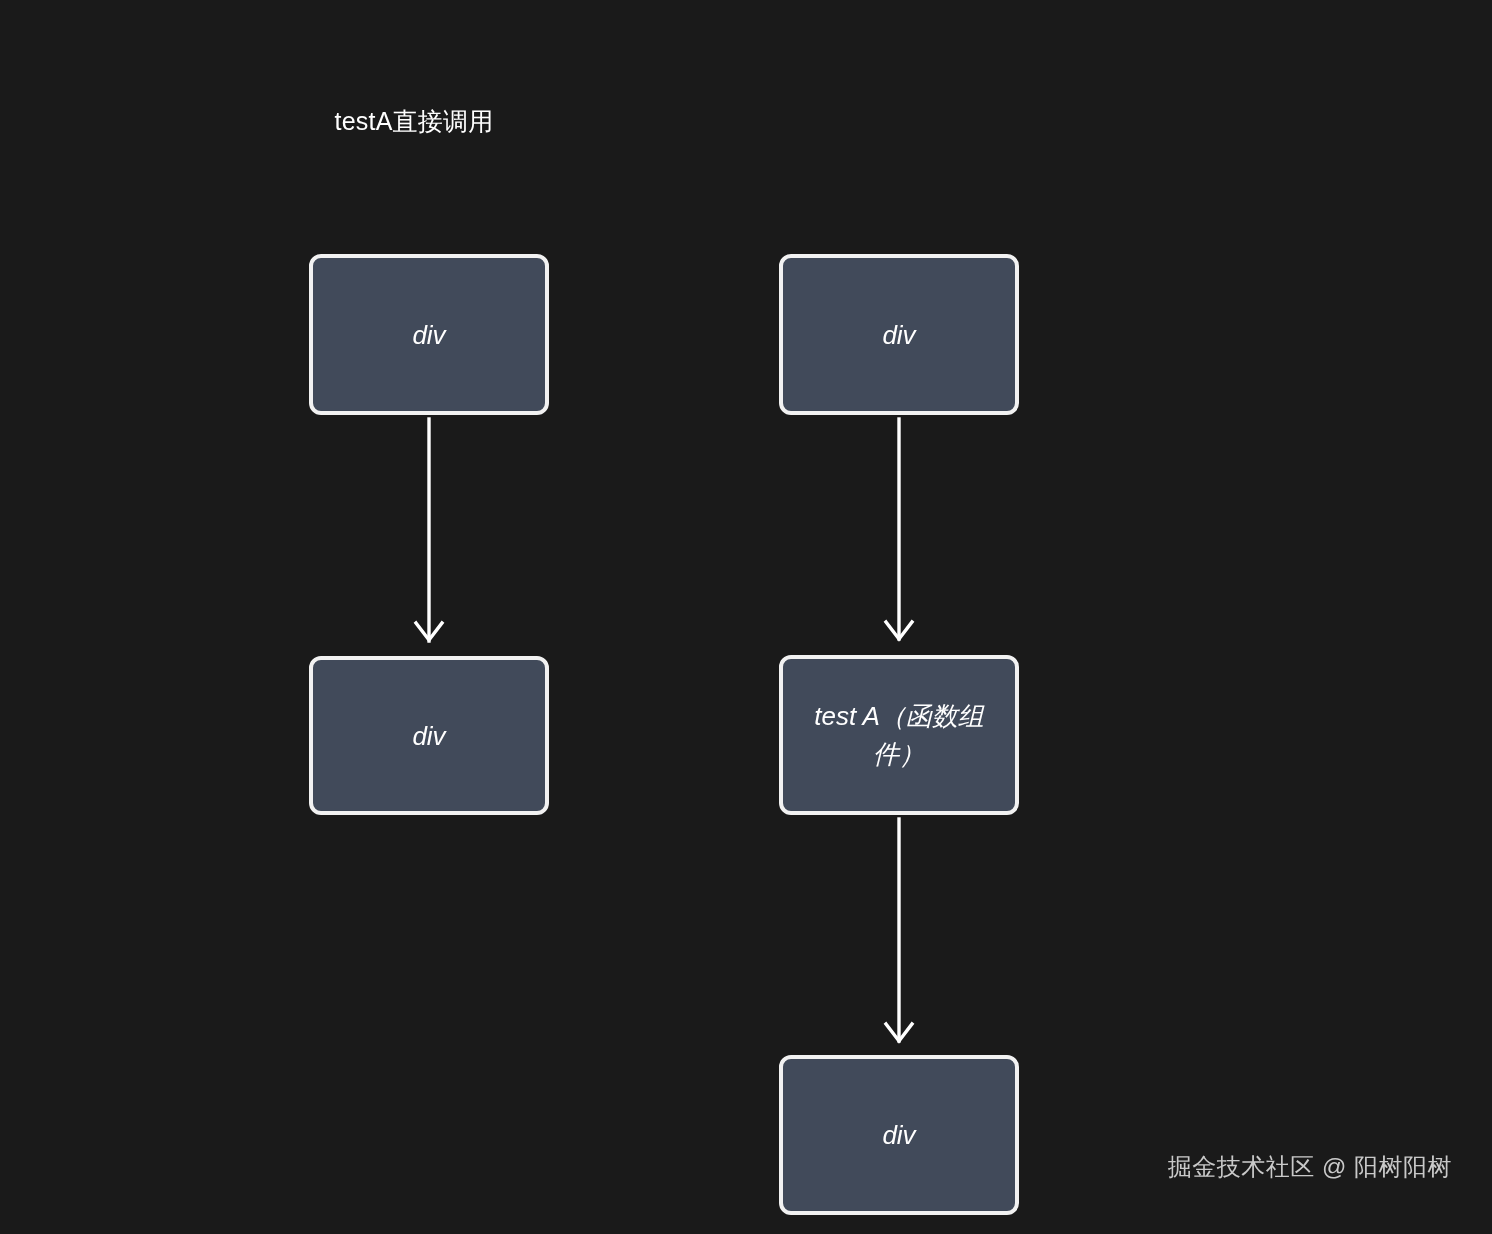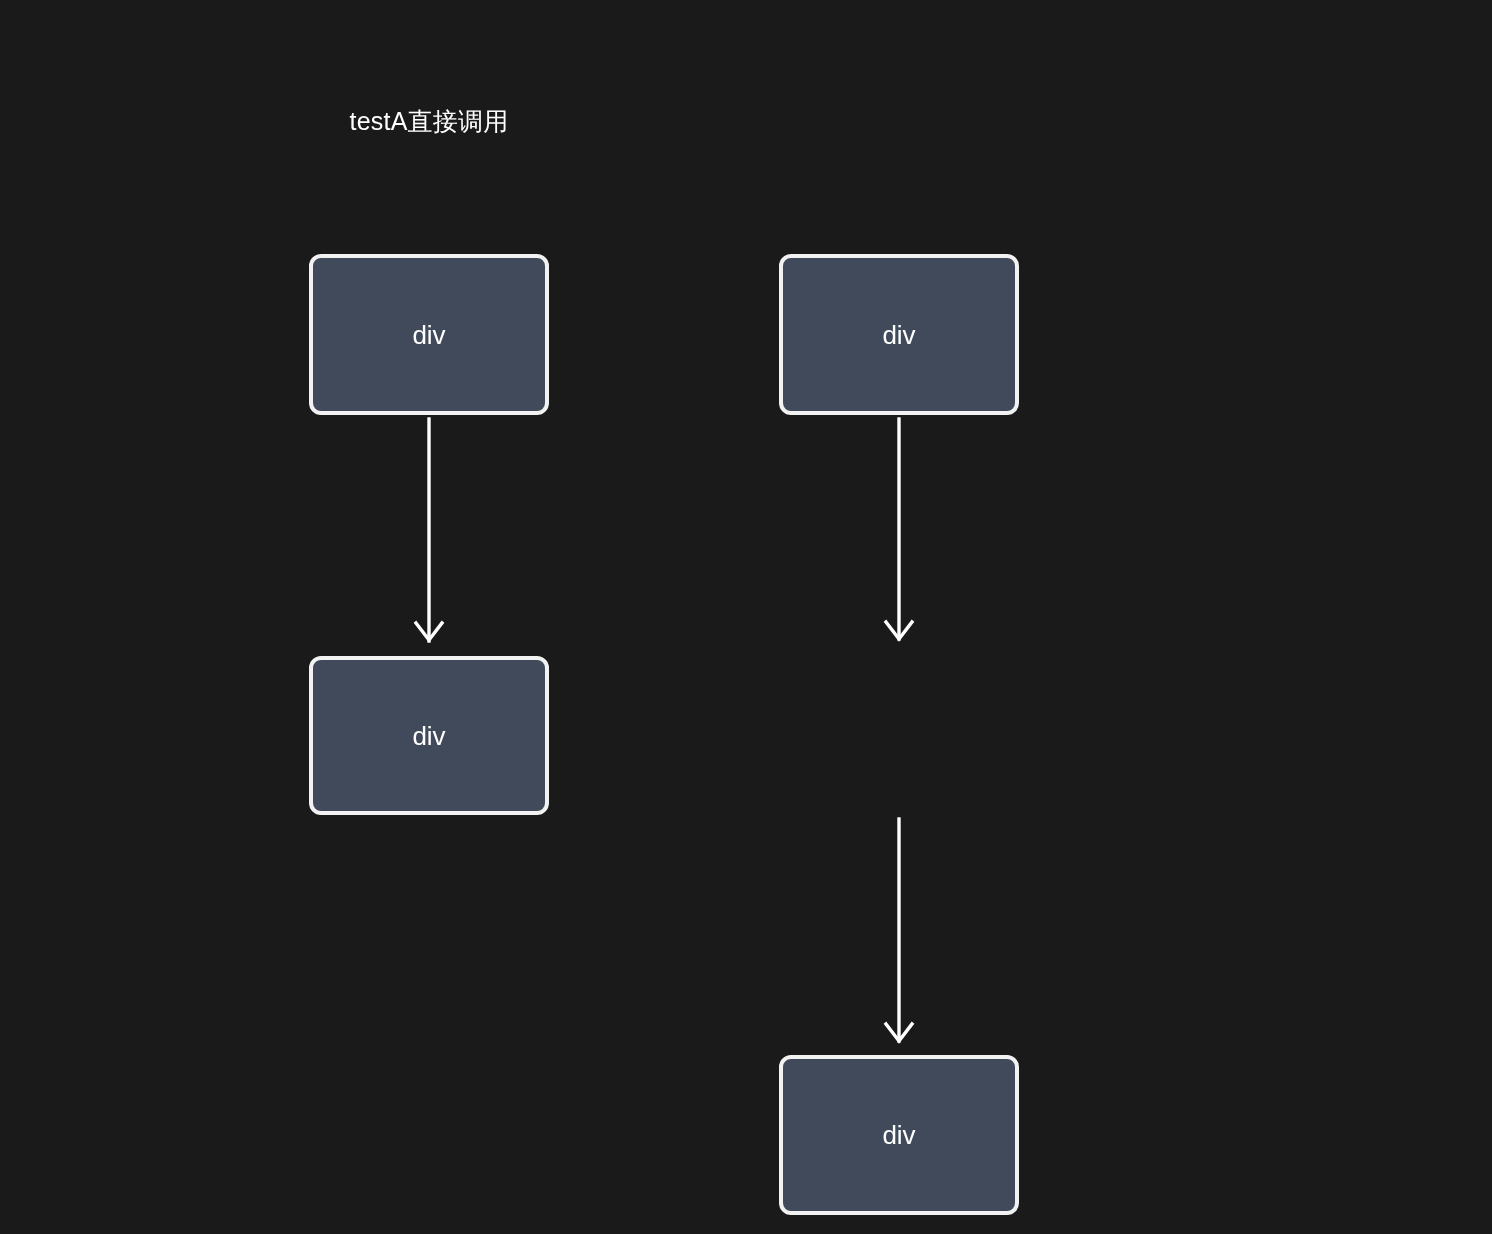--- a/index.html
+++ b/index.html
@@ -20,38 +20,39 @@
   .col-title {
     position: absolute;
     color: #ffffff;
     font-size: 25px;
     font-weight: 400;
     letter-spacing: 0.2px;
     white-space: nowrap;
     text-align: center;
     line-height: 34px;
   }
-  .col-title.left  { left: 229px; top: 104px; width: 400px; }
+  .col-title.left  { left: 214px; top: 104px; width: 400px; }
   .col-title.right { left: 698px; top: 104px; width: 400px; }
 
   .node {
     position: absolute;
     box-sizing: border-box;
     background: #414a5a;
     border: 4px solid #f2f2f2;
     border-radius: 12px;
     display: flex;
     align-items: center;
     justify-content: center;
     text-align: center;
     color: #ffffff;
     font-size: 26px;
     font-weight: 400;
     line-height: 38px;
     padding: 4px 14px;
+    font-style: italic;
   }
 
   
   #node-l1 { left: 309px; top: 254px;  width: 240px; height: 161px; }
   #node-l2 { left: 309px; top: 656px;  width: 240px; height: 159px; }
 
   
   #node-r1 { left: 779px; top: 254px;  width: 240px; height: 161px; }
   #node-r2 { left: 779px; top: 655px;  width: 240px; height: 160px; }
   #node-r3 { left: 779px; top: 1055px; width: 240px; height: 160px; }
@@ -109,24 +110,28 @@
 
   <div class="node" id="node-r1">
     <span class="node-label">div</span>
   </div>
 
   <svg class="arrow" id="arrow-r1" viewBox="0 0 32 222">
     <line x1="16" y1="0" x2="16" y2="220"></line>
     <polyline points="3,203 16,220 29,203"></polyline>
   </svg>
 
+  <div class="node" id="node-r2">
+    <span class="node-label">test A（函数组件）</span>
+  </div>
 
   <svg class="arrow" id="arrow-r2" viewBox="0 0 32 224">
     <line x1="16" y1="0" x2="16" y2="222"></line>
     <polyline points="3,205 16,222 29,205"></polyline>
   </svg>
 
   <div class="node" id="node-r3">
     <span class="node-label">div</span>
   </div>
 
+  <div class="watermark">掘金技术社区 @ 阳树阳树</div>
 
 </div>
 
 </body></html>

